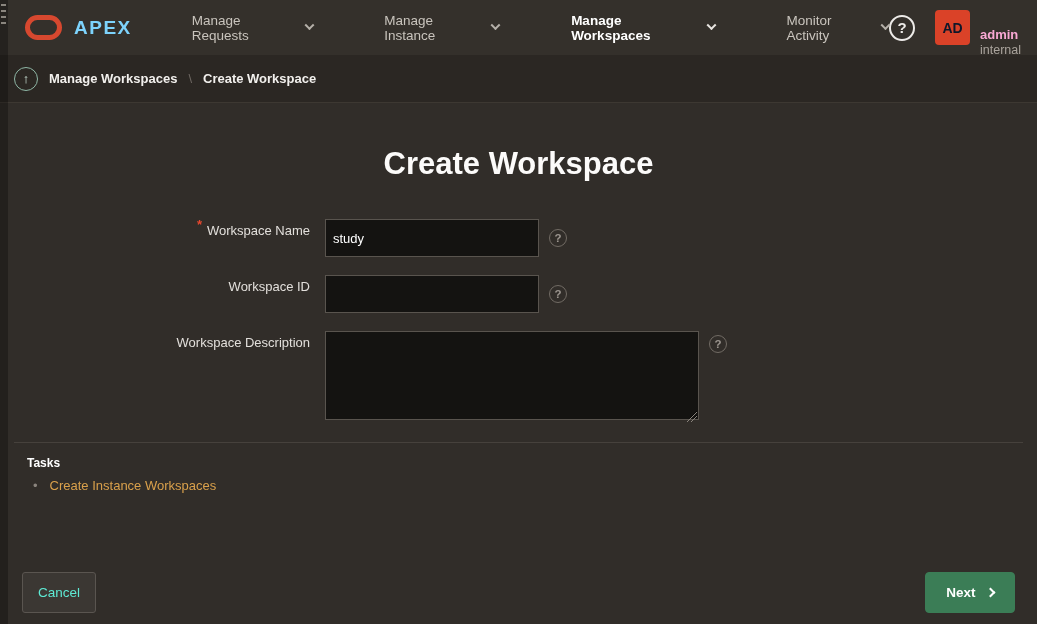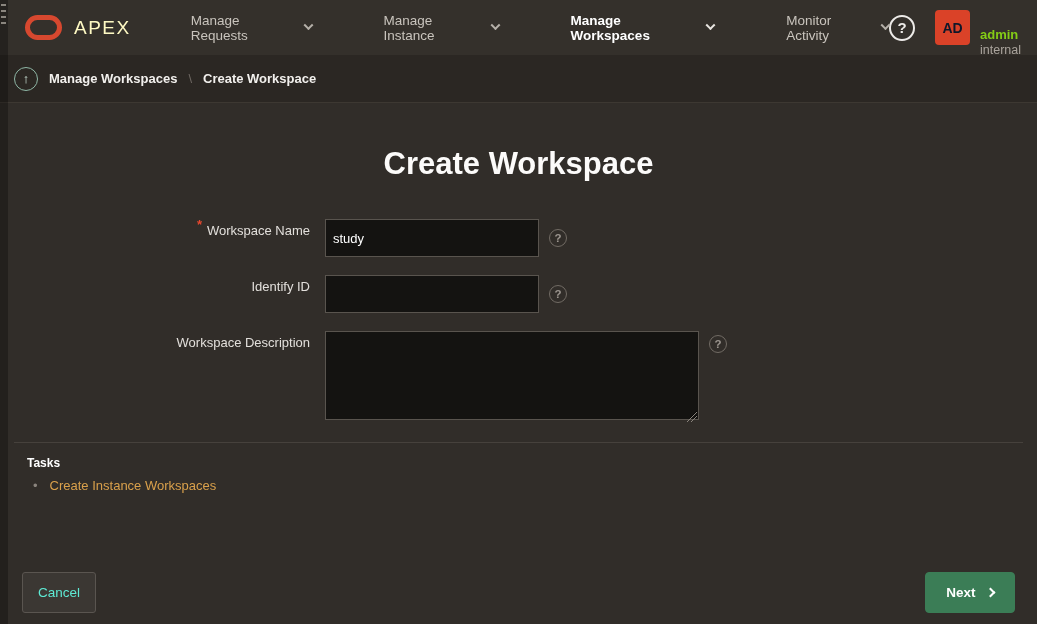--- a/index.html
+++ b/index.html
@@ -8,32 +8,32 @@
   .page { position:relative; width:1037px; height:624px; background:#312D29; overflow:hidden; }
 
   
   .edge-strip { position:absolute; left:0; top:0; width:8px; height:624px; background:rgba(0,0,0,0.28); z-index:5; }
   .edge-strip .tick { width:5px; height:2px; background:#8a857e; margin:4px 0 0 1px; }
 
   
   .header { position:relative; height:55px; background:#34302B; display:flex; align-items:center; padding-left:25px; }
   .brand { display:flex; align-items:center; gap:12px; }
   .oracle-ring { width:37px; height:25px; border:5px solid #D7482F; border-radius:13px; }
-  .brand-name { color:#fef9c3; font-size:19px; font-weight:normal; letter-spacing:1.5px; }
+  .brand-name { color:#7dd3fc; font-size:19px; font-weight:bold; letter-spacing:1.5px; }
   .nav { display:flex; align-items:center; gap:44px; margin-left:32px; }
   .nav-item { display:flex; align-items:center; gap:9px; color:#C9C4BD; font-size:13.5px; cursor:pointer;padding-left:28px; }
   .nav-item.active { color:#FFFFFF; font-weight:bold; }
   .chev { width:7px; height:7px; border-right:2px solid #B5B0A9; border-bottom:2px solid #B5B0A9; transform:rotate(45deg) translate(-1px,-1px); margin-top:-3px; }
   .nav-item.active .chev { border-color:#E8E5E1; }
   .header-right { margin-left:auto; display:flex; align-items:center; gap:20px; padding-right:16px; }
   .help-ring { width:26px; height:26px; border:2px solid #EDEBE8; border-radius:50%; color:#EDEBE8; font-size:15px; font-weight:bold; display:flex; align-items:center; justify-content:center; cursor:pointer; }
   .user { display:flex; align-items:center; gap:10px; cursor:pointer; }
   .avatar { width:35px; height:35px; background:#DA4228; border-radius:4px; color:#0f172a; font-size:14px; font-weight:bold; display:flex; align-items:center; justify-content:center; }
   .user-text { line-height:1.25; }
-  .user-name { color:#84cc16; font-size:13px; font-weight:bold;margin-top:31px; }
+  .user-name { color:#f9a8d4; font-size:13px; font-weight:bold;margin-top:31px; }
   .user-realm { color:#A9A39C; font-size:12.5px; }
 
   
   .crumb-bar { height:48px; background:#2B2723; border-bottom:1px solid #3D3832; display:flex; align-items:center; padding-left:14px; gap:11px; }
   .up-ring { width:24px; height:24px; border:1px solid #8FB7A6; border-radius:50%; color:#CFE6DA; font-size:13px; display:flex; align-items:center; justify-content:center; cursor:pointer; }
   .crumb-link { color:#F2F0ED; font-size:13px; font-weight:bold; cursor:pointer; }
   .crumb-sep { color:#6E6862; font-size:13px; }
 
   
   .title { margin-top:45px; text-align:center; color:#FCFBFA; font-size:31px; font-weight:600; line-height:1; }
@@ -138,21 +138,21 @@
       <div class="form-label">
         <span class="req-holder"><span class="req">*</span><span>Workspace Name</span></span>
       </div>
       <div class="control">
         <input class="text-input" type="text" value="study" style="">
         <span class="help-dot">?</span>
       </div>
     </div>
 
     <div class="form-row">
-      <div class="form-label">Identify ID</div>
+      <div class="form-label">Workspace ID</div>
       <div class="control">
         <input class="text-input" type="text" value="" style="">
         <span class="help-dot">?</span>
       </div>
     </div>
 
     <div class="form-row">
       <div class="form-label">Workspace Description</div>
       <div class="control top">
         <span class="ta-wrap">

